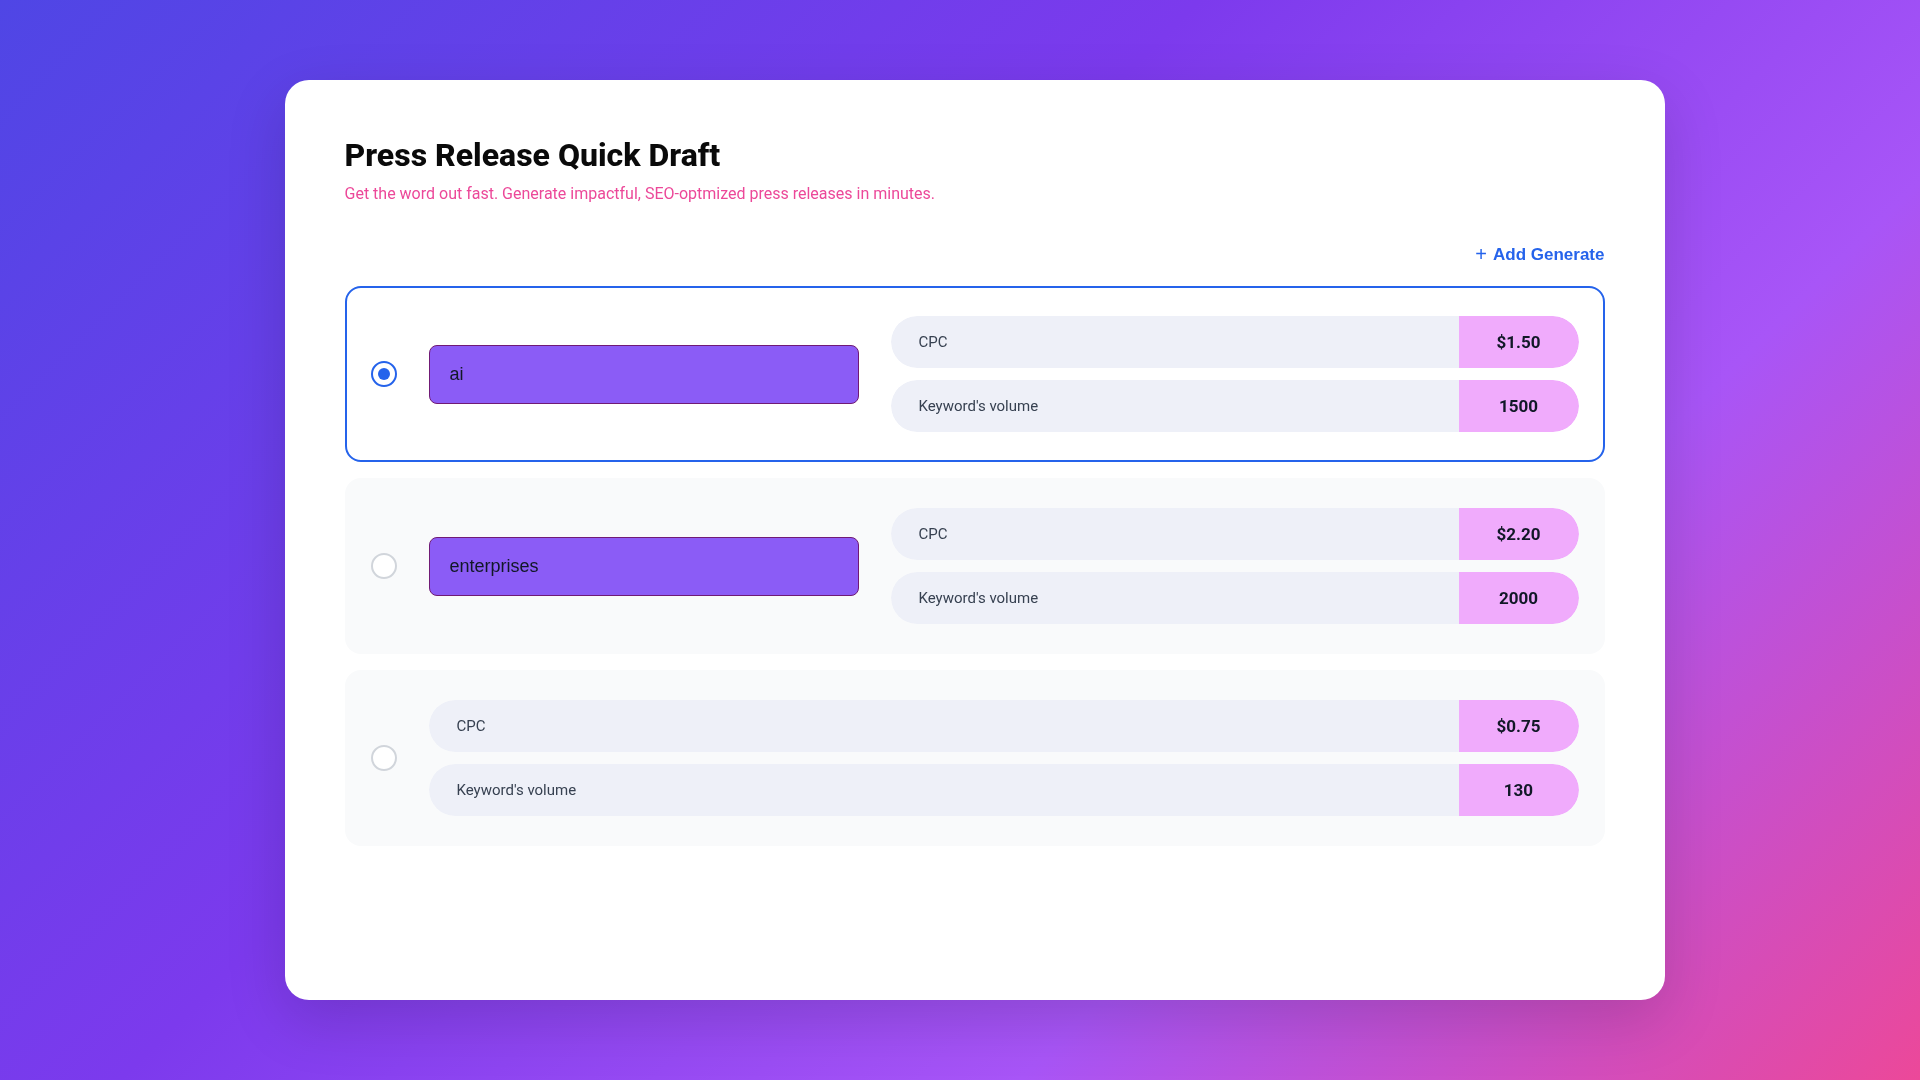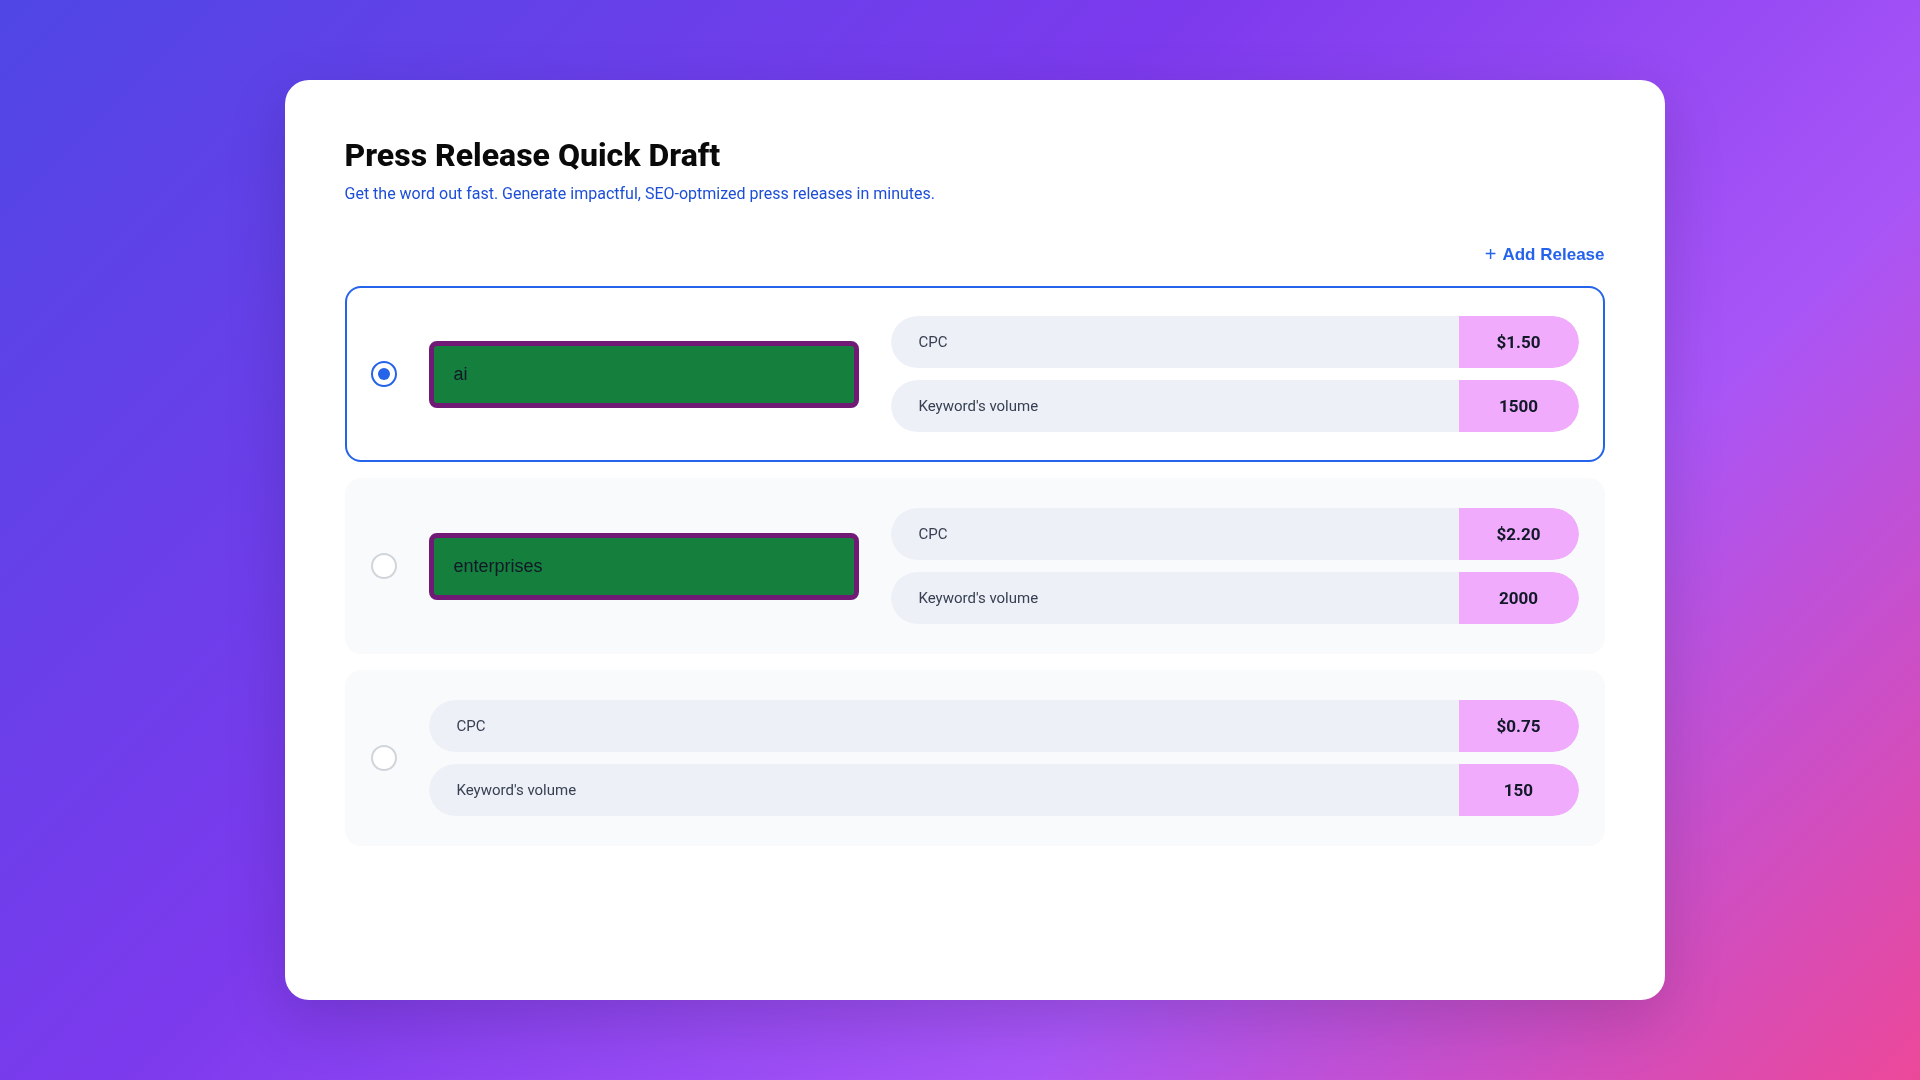--- a/index.html
+++ b/index.html
@@ -30,21 +30,21 @@
 
     .page-title {
       font-size: 32px;
       font-weight: 800;
       color: #0a0a0a;
       margin-bottom: 10px;
     }
 
     .page-subtitle {
       font-size: 16px;
-      color: #1d4ed8;
+      color: #ec4899;
       margin-bottom: 40px;
     }
 
     .add-keyword-row {
       display: flex;
       justify-content: flex-end;
       margin-bottom: 20px;
     }
 
     .add-keyword-btn {
@@ -104,25 +104,25 @@
       content: '';
       width: 12px;
       height: 12px;
       background: #2563eb;
       border-radius: 50%;
     }
 
     .keyword-input-box {
       width: 430px;
       padding: 18px 20px;
-      border: 5px solid #701a75;
+      border: 1px solid #701a75;
       border-radius: 8px;
       font-size: 18px;
       color: #111827;
-      background: #15803d;
+      background: #8b5cf6;
     }
 
     .keyword-stats {
       flex: 1;
       display: flex;
       flex-direction: column;
       gap: 12px;
     }
 
     .stat-row {
@@ -162,21 +162,21 @@
 </head>
 <body>
 
 <div class="card">
   <h1 class="page-title">Press Release Quick Draft</h1>
   <p class="page-subtitle">Get the word out fast. Generate impactful, SEO-optmized press releases in minutes.</p>
 
   <div class="add-keyword-row">
     <button class="add-keyword-btn">
       <span class="plus">+</span>
-      <span>Add Release</span>
+      <span>Add Generate</span>
     </button>
   </div>
 
   <div class="keyword-row selected">
     <div class="radio-btn checked"></div>
     <input class="keyword-input-box" type="text" value="ai" style="">
     <div class="keyword-stats">
       <div class="stat-row">
         <span class="stat-label">CPC</span>
         <span class="stat-value">$1.50</span>
@@ -205,17 +205,17 @@
 
   <div class="keyword-row">
     <div class="radio-btn"></div>
     <div class="keyword-stats">
       <div class="stat-row">
         <span class="stat-label">CPC</span>
         <span class="stat-value">$0.75</span>
       </div>
       <div class="stat-row">
         <span class="stat-label">Keyword's volume</span>
-        <span class="stat-value">150</span>
+        <span class="stat-value">130</span>
       </div>
     </div>
   </div>
 </div>
 
 </body></html>

